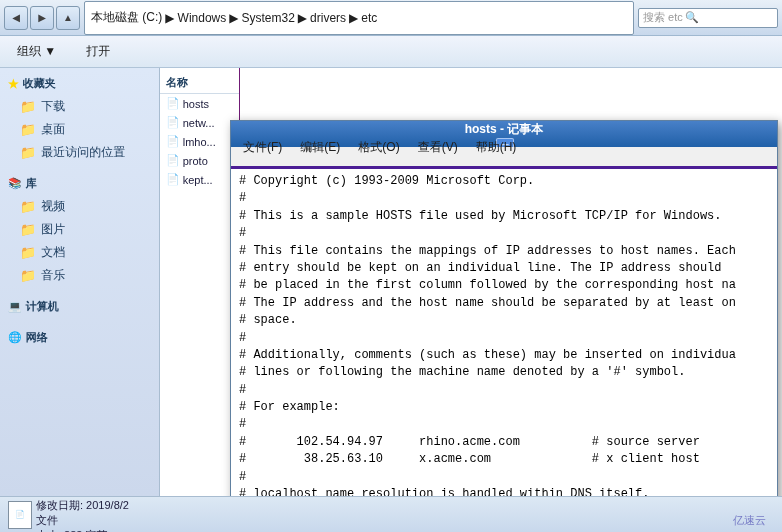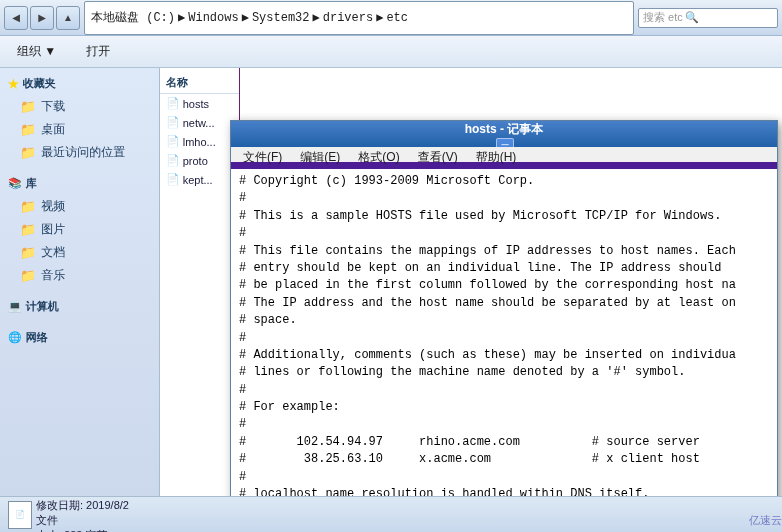--- a/index.html
+++ b/index.html
@@ -50,21 +50,20 @@
     }
     .address-bar {
       flex: 1;
       display: flex;
       align-items: center;
       background: white;
       border: 1px solid #8099b0;
       height: 24px;
       padding: 16px 6px;
       border-radius: 2px;
-      font-family: Liberation Mono, monospace;
     }
     .address-bar span {
       font-size: 12px;
       color: #202020;
     }
     .address-sep {
       color: #888;
       margin: 0 3px;
     }
     .search-bar {
@@ -208,25 +207,25 @@
       justify-content: center;
       cursor: pointer;
       margin-left: 2px;
     }
     .win-btn.minimize { background: rgba(100,160,255,0.6); }
     .win-btn.maximize { background: rgba(100,160,255,0.6); }
     .win-btn.close { background: rgba(200,80,60,0.8); }
 
     .notepad-menubar {
       background: #f0f0f0;
-      border-bottom: 7px solid #4c1d95;
+      border-bottom: 3px solid #4c1d95;
       height: 22px;
       display: flex;
-      align-items: flex-start;
-      padding: 0 4px;
+      align-items: flex-end;
+      padding: 8px 4px;
       gap: 2px;
     }
     .menu-item {
       padding: 2px 8px;
       font-size: 12px;
       color: #202020;
       cursor: pointer;
       border-radius: 2px;
     }
 
@@ -267,21 +266,21 @@
       font-size: 8px;
       display: flex;
       align-items: center;
       justify-content: center;
     }
 
     
     .watermark {
       position: absolute;
       bottom: 4px;
-      right: 0;
+      right: 16px;
       font-size: 11px;
       color: rgba(80,80,180,0.7);
     }
 
     
     .notepad-content::-webkit-scrollbar { width: 14px; height: 14px; }
     .notepad-content::-webkit-scrollbar-track { background: #e8e8e8; }
     .notepad-content::-webkit-scrollbar-thumb { background: #b0b8c8; border: 1px solid #9098a8; }
   </style>
 </head>

